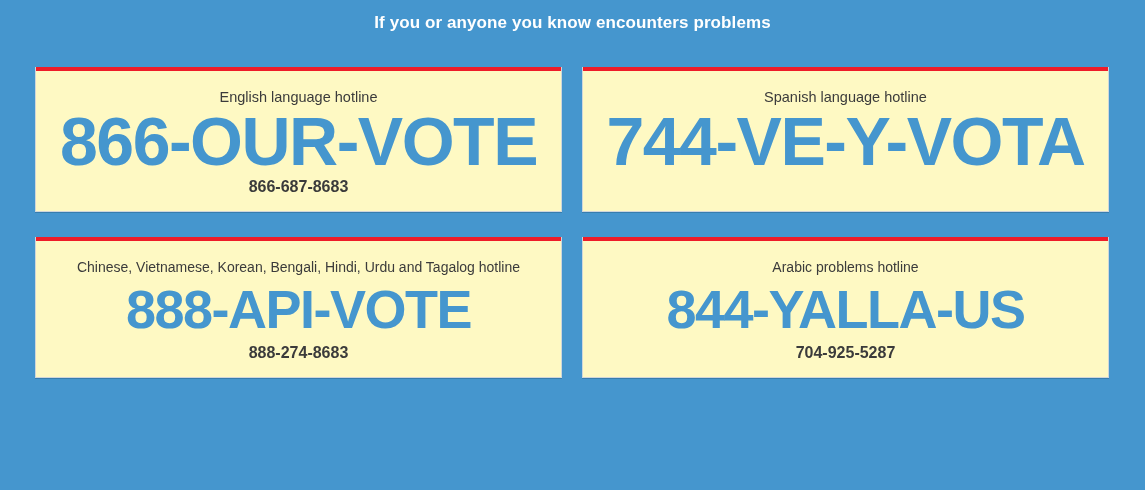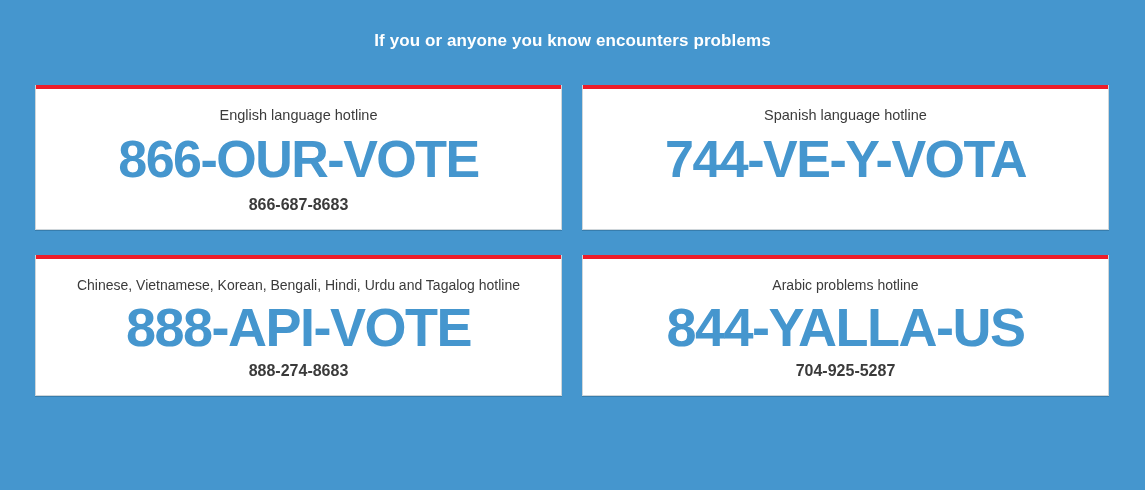--- a/index.html
+++ b/index.html
@@ -13,21 +13,21 @@
     font-family: "Liberation Sans", sans-serif;
     overflow: hidden;
   }
   .page {
     position: relative;
     width: 1145px;
     height: 490px;
     box-sizing: border-box;
   }
   .header {
-    padding-top: 29px;
+    padding-top: 11px;
     text-align: center;
     color: #ffffff;
     font-size: 17px;
     font-weight: bold;
     line-height: 23px;
     letter-spacing: 0.1px;
   }
   .header-line {
     display: block;
   }
@@ -38,21 +38,21 @@
     width: 1145px;
     display: flex;
     flex-wrap: wrap;
     column-gap: 20px;
     row-gap: 25px;
     margin-top: 33px;
   }
   .card {
     width: 527px;
     box-sizing: border-box;
-    background: #ffffff;
+    background: #fef9c3;
     border: 1px solid #cfd6da;
     border-top: none;
     box-shadow: 0 1px 0 0 rgba(20, 60, 90, 0.28);
     text-align: center;
     overflow: hidden;
   }
   .card-accent {
     height: 4px;
     background: #ee1c28;
     width: 100%;
@@ -63,21 +63,21 @@
   .card-caption {
     color: #3b3b3b;
     font-size: 14.5px;
     line-height: 18px;
     margin: 0 0 2px 0;
     white-space: nowrap;
   }
   .card-headline {
     color: #4596ce;
     font-weight: bold;
-    font-size: 52px;
+    font-size: 68px;
     line-height: 66px;
     letter-spacing: -1.5px;
     margin: 0;
     white-space: nowrap;
   }
   .card-number {
     color: #3b3b3b;
     font-size: 16px;
     line-height: 20px;
     margin: 3px 0 0 0;

